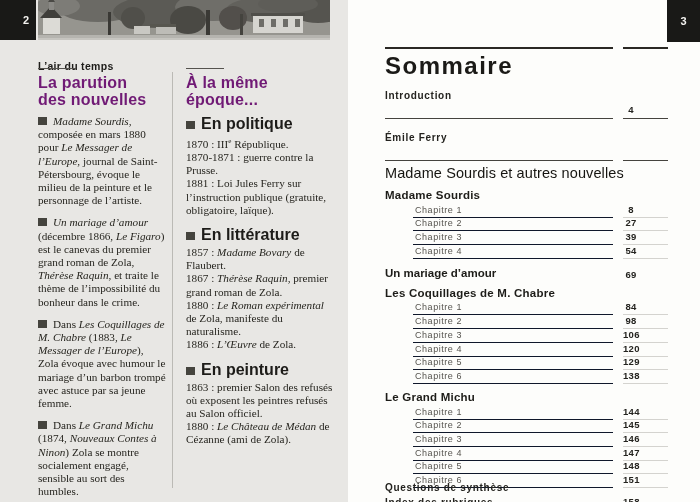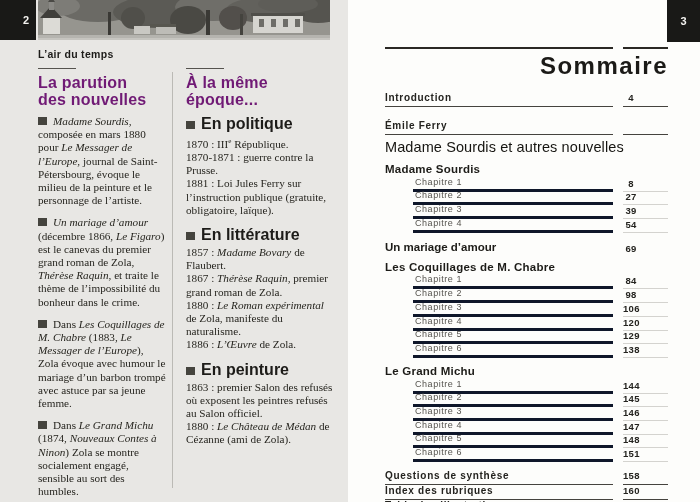--- a/index.html
+++ b/index.html
@@ -5,21 +5,21 @@
   html,body{margin:0;padding:0;}
   body{width:700px;height:502px;font-family:"Liberation Sans",sans-serif;}
   .spread{position:relative;width:700px;height:502px;overflow:hidden;background:#fdfdfb;}
 
   
   .page-left{position:absolute;left:0;top:0;width:348px;height:502px;background:#e8e7e4;}
   .pagenum-box{background:#191917;color:#f4f3f0;font-weight:bold;font-size:11px;
                display:flex;align-items:center;}
   .pagenum-box.left{position:absolute;left:0;top:0;width:36px;height:40px;justify-content:flex-end;padding-right:7px;box-sizing:border-box;}
   .header-image{position:absolute;left:38px;top:0;width:292px;height:40px;display:block;}
-  .kicker{position:absolute;left:38px;top:48px;font-size:10.5px;font-weight:bold;color:#1d1c19;letter-spacing:.03em;}
+  .kicker{position:absolute;left:38px;top:60px;font-size:10.5px;font-weight:bold;color:#1d1c19;letter-spacing:.03em;}
   .col{position:absolute;top:68px;}
   .col1{left:38px;width:128px;}
   .col2{left:186px;width:147px;}
   .col-divider{position:absolute;left:172px;top:72px;height:416px;width:1px;background:#bbbab5;}
   .head-rule{width:38px;border-top:1.5px solid #55534e;margin-bottom:5px;}
   .col-heading{font-size:16px;font-weight:bold;line-height:17px;color:#701a75;letter-spacing:.2px;margin:0 0 7px 0;}
   .col1 .col-heading{max-width:118px;}
   .col2 .col-heading{max-width:100px;}
   .para{font-family:"Liberation Serif",serif;font-size:11.2px;line-height:13.2px;color:#26251f;margin:0 0 9px 0;}
   .bullet-sq{display:inline-block;width:9px;height:8px;background:#45443e;margin-right:6px;}
@@ -29,32 +29,32 @@
   .era-line{font-family:"Liberation Serif",serif;font-size:11.2px;line-height:13.2px;color:#26251f;margin:0;}
   .era-line sup{font-size:7px;}
 
   
   .page-right{position:absolute;left:348px;top:0;width:352px;height:502px;background:#fdfdfb;}
   .pagenum-box.right{position:absolute;right:0;top:0;width:33px;height:42px;justify-content:center;}
   .toc-content{position:absolute;left:37px;top:0;width:283px;}
   .rule-row{display:flex;margin-top:47px;}
   .rule-main{flex:1;border-top:2px solid #2a2824;}
   .rule-num{width:45px;margin-left:10px;border-top:2px solid #2a2824;}
-  .toc-title{font-size:24px;font-weight:bold;letter-spacing:1.5px;color:#1b1a17;margin:3px 0 0 0;line-height:28px;text-align:right;}
+  .toc-title{font-size:24px;font-weight:bold;letter-spacing:1.5px;color:#1b1a17;margin:3px 0 0 0;line-height:28px;}
   .dark-row{display:flex;align-items:flex-end;}
   .dark-row .lbl{flex:1;border-bottom:1.5px solid #45433e;font-size:10px;font-weight:bold;
-                 letter-spacing:.07em;color:#24231f;padding-bottom:3px;line-height:11px;}
+                 letter-spacing:.07em;color:#24231f;padding-bottom:17px;line-height:11px;}
   .dark-row .num{width:45px;margin-left:10px;border-bottom:1.5px solid #45433e;padding-bottom:3px;line-height:11px;}
   .num-inner{display:inline-block;width:16px;text-align:center;font-weight:bold;font-size:9.5px;color:#24231f;letter-spacing:.03em;}
   .intro-row{margin-top:10px;}
   .author-row{margin-top:13px;}
   .book-title{font-size:14.5px;font-weight:normal;color:#161511;letter-spacing:.1px;margin-top:3px;line-height:18px;}
   .toc-section-title{font-size:11.5px;font-weight:bold;color:#1d1c18;letter-spacing:.02em;margin:7px 0 2px 0;line-height:13px;}
   .chapter-row{display:flex;align-items:flex-end;height:13.7px;}
-  .toc-chapter-label{flex:1;margin-left:28px;padding-left:2px;border-bottom:3px solid #0f172a;
+  .toc-chapter-label{flex:1;margin-left:28px;padding-left:2px;border-bottom:1px solid #0f172a;
                      font-size:9px;color:#55534e;letter-spacing:.06em;padding-bottom:2px;line-height:10px;}
   .chapter-row .num{width:45px;margin-left:10px;border-bottom:1px solid #d4d3cf;padding-bottom:2px;line-height:10px;}
   .book-row{display:flex;align-items:flex-end;margin:8px 0 2px 0;}
   .book-row .lbl-plain{flex:1;font-size:11.5px;font-weight:bold;color:#1d1c18;line-height:13px;}
   .book-row .num{width:45px;margin-left:10px;line-height:11px;}
   .footer-rows{margin-top:8px;}
   .footer-rows .dark-row{height:15px;}
 </style>
 </head>
 <body>

